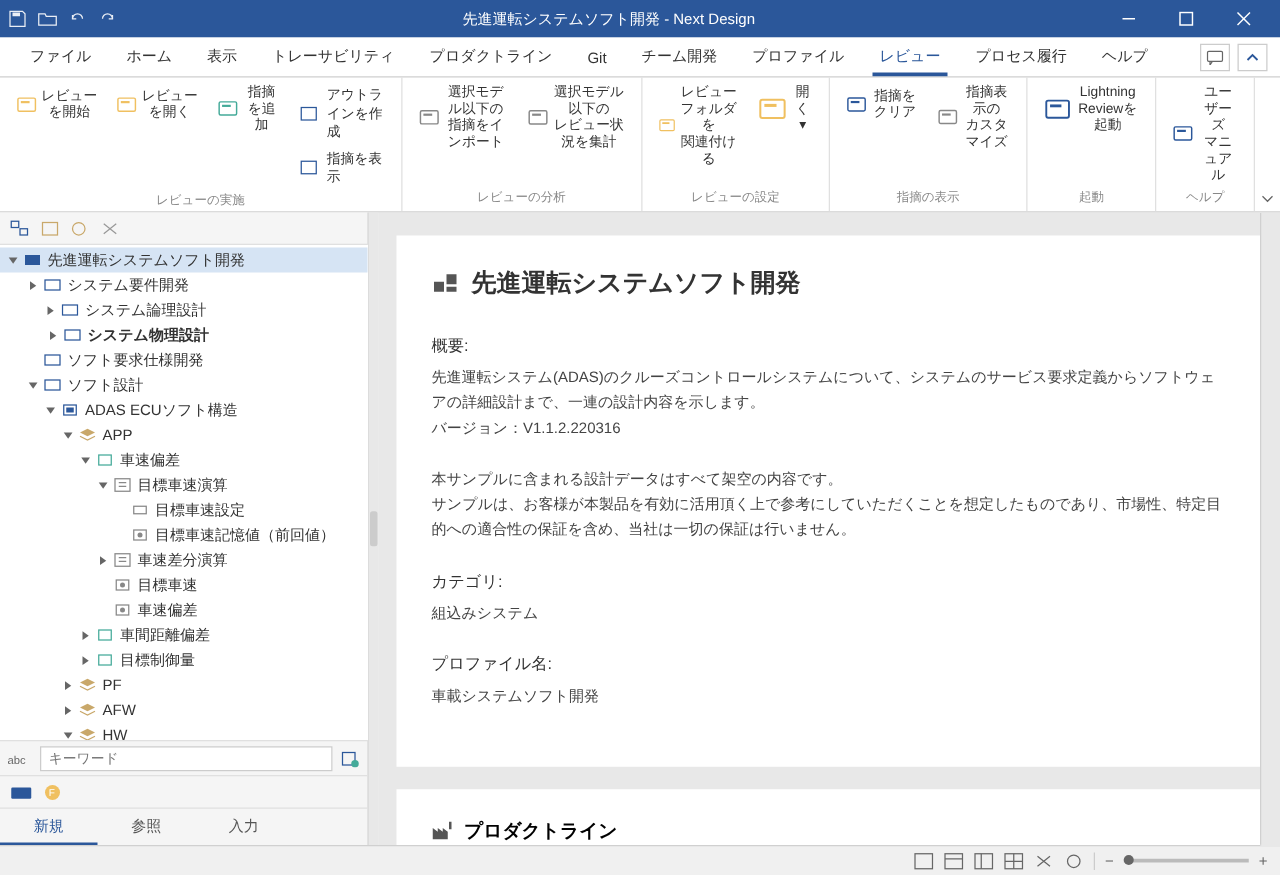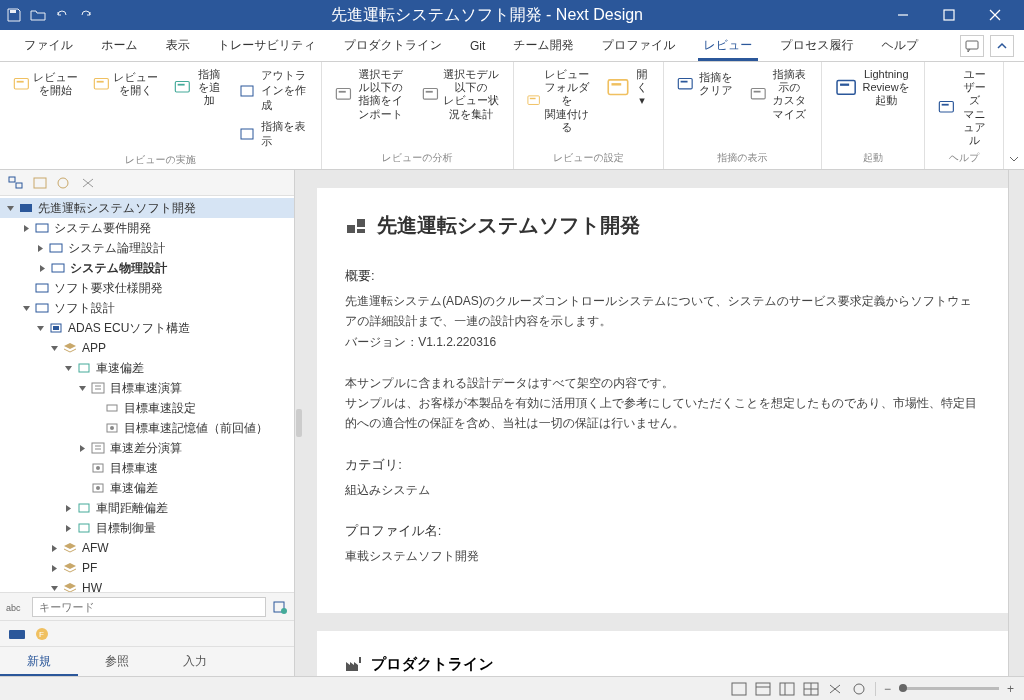--- a/index.html
+++ b/index.html
@@ -1,20 +1,20 @@
 <!DOCTYPE html>
 <html><head>
 <meta charset="utf-8">
 <style>
 * { margin: 0; padding: 0; box-sizing: border-box; font-family: "Yu Gothic UI", "Meiryo", sans-serif; }
 body { width: 1024px; height: 700px; overflow: hidden; background: #f0f0f0; position: relative; font-size: 12px; }
 .titlebar { height: 30px; background: #2b579a; color: #fff; display: flex; align-items: center; padding: 0 6px; }
 .titlebar .qat { display: flex; gap: 8px; align-items: center; }
 .titlebar .qat svg { width: 16px; height: 16px; fill: #fff; opacity: 0.9; }
-.titlebar .title { flex: 1; text-align: center; font-size: 16px; }
+.titlebar .title { flex: 1; text-align: center; font-size: 12px; }
 .titlebar .winbtns { display: flex; gap: 0; }
 .titlebar .winbtns div { width: 46px; height: 30px; display: flex; align-items: center; justify-content: center; }
 .titlebar .winbtns svg { width: 12px; height: 12px; stroke: #fff; fill: none; stroke-width: 1.2; }
 .menubar { height: 32px; background: #fff; border-bottom: 1px solid #d0d0d0; display: flex; align-items: center; padding: 0 10px; gap: 0; position: relative; }
 .menubar .item { padding: 6px 14px; font-size: 12px; color: #333; cursor: pointer; position: relative; }
 .menubar .item.active { color: #2b579a; }
 .menubar .item.active::after { content: ''; position: absolute; left: 8px; right: 8px; bottom: -1px; height: 3px; background: #2b579a; }
 .menubar .right { margin-left: auto; display: flex; gap: 6px; align-items: center; }
 .menubar .right .iconbox { width: 24px; height: 22px; border: 1px solid #ccc; display: flex; align-items: center; justify-content: center; }
 .ribbon { height: 108px; background: #fff; border-bottom: 1px solid #d0d0d0; display: flex; }
@@ -522,35 +522,35 @@
             <svg viewBox="0 0 9 9">
               <path d="M2 1l5 3.5L2 8z"></path>
             </svg>
           </span>
           <span class="ticon">
             <svg viewBox="0 0 14 12">
               <path d="M7 1l6 3-6 3-6-3z" fill="#c9a86a"></path>
               <path d="M1 7l6 3 6-3" fill="none" stroke="#c9a86a"></path>
             </svg>
           </span>
-          <span>AFW</span>
+          <span>PF</span>
         </div>
         <div class="tree-row" style="padding-left: 48px;">
           <span class="tw">
             <svg viewBox="0 0 9 9">
               <path d="M2 1l5 3.5L2 8z"></path>
             </svg>
           </span>
           <span class="ticon">
             <svg viewBox="0 0 14 12">
               <path d="M7 1l6 3-6 3-6-3z" fill="#c9a86a"></path>
               <path d="M1 7l6 3 6-3" fill="none" stroke="#c9a86a"></path>
             </svg>
           </span>
-          <span>PF</span>
+          <span>AFW</span>
         </div>
         <div class="tree-row" style="padding-left: 48px;">
           <span class="tw">
             <svg viewBox="0 0 9 9">
               <path d="M1 2l3.5 5L8 2z"></path>
             </svg>
           </span>
           <span class="ticon">
             <svg viewBox="0 0 14 12">
               <path d="M7 1l6 3-6 3-6-3z" fill="#c9a86a"></path>

